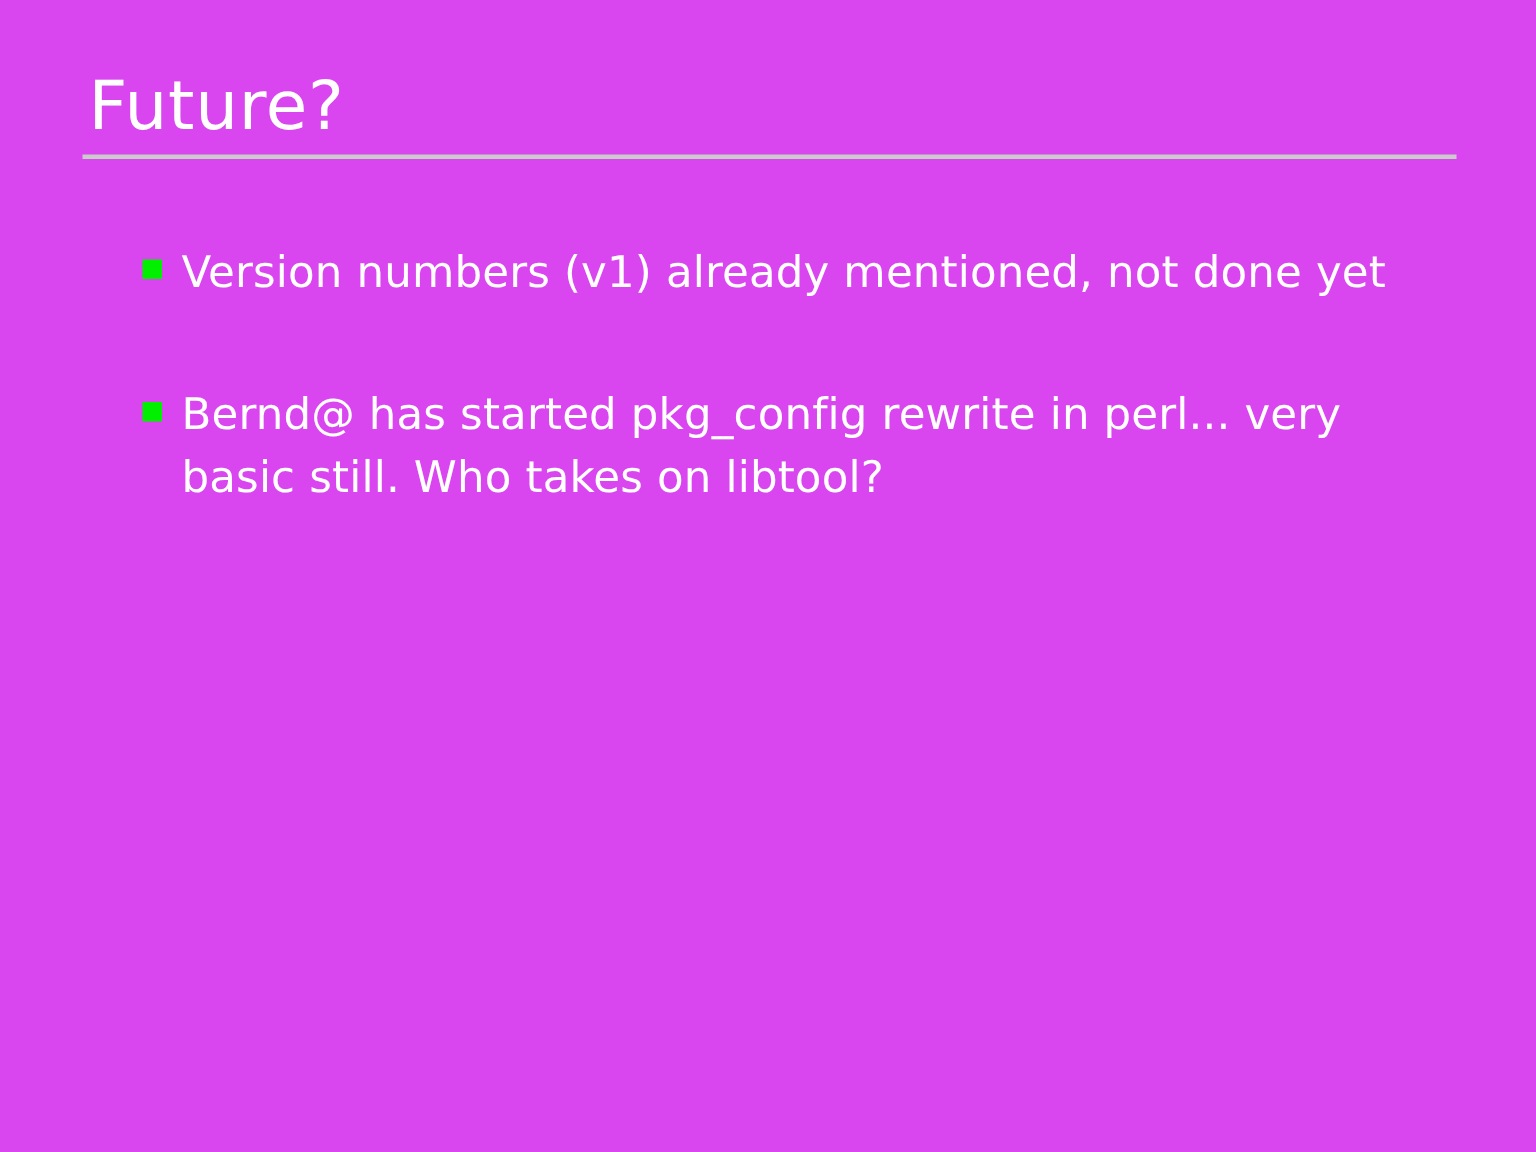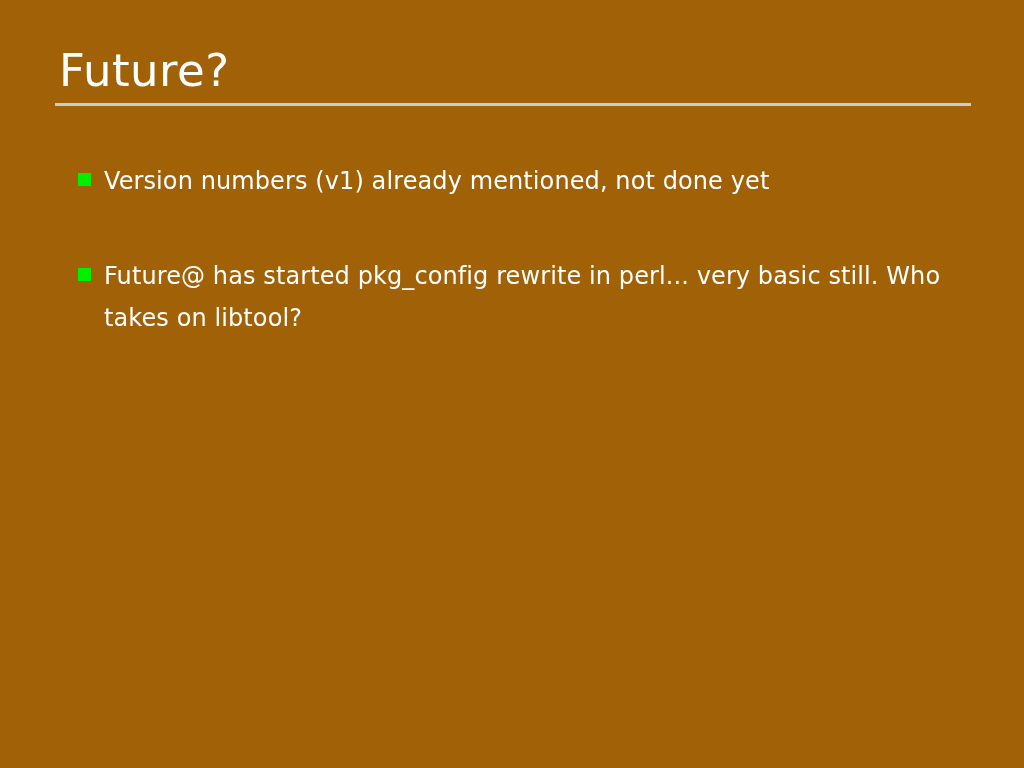--- a/index.html
+++ b/index.html
@@ -56,23 +56,23 @@
     top: 160px;
     width: 890px;
     list-style: none;
     margin: 0;
     padding: 0;
   }
 
   .bullet-item {
     position: relative;
     padding-left: 26px;
-    margin: 0;
+    margin: 17px;
     font-family: "DejaVu Sans", "Liberation Sans", sans-serif;
-    font-size: 24px;
+    font-size: 29px;
     font-weight: 400;
     line-height: 42px;
     letter-spacing: 0.1px;
     color: #FFFFFF;
   }
 
   .bullet-marker {
     position: absolute;
     left: 0px;
     top: 13px;
@@ -87,35 +87,35 @@
   }
 
   
   #item-0 { margin-top: 0px; }
   #item-1 { margin-top: 98px; }
   #item-2 { margin-top: 53px; }
 </style>
 </head>
 <body>
 
-<div id="slide" style="background: #a16207;">
+<div id="slide" style="background: #d946ef;">
 
   <div id="title-block">
     <h1 id="slide-title" style="color: rgb(255, 255, 255);">Future?</h1>
     <div id="title-rule" style="background: rgb(201, 204, 201);"></div>
   </div>
 
   <ul id="bullet-list">
 
     <li class="bullet-item" id="item-0" style="color: rgb(255, 255, 255);">
       <span class="bullet-marker" style="background: rgb(0, 240, 0);"></span>
       <span class="bullet-text">Version numbers (v1) already mentioned, not done yet</span>
     </li>
 
 
     <li class="bullet-item" id="item-2" style="color: rgb(255, 255, 255);">
       <span class="bullet-marker" style="background: rgb(0, 240, 0);"></span>
-      <span class="bullet-text">Future@ has started pkg_config rewrite in perl... very basic still. Who takes on libtool?</span>
+      <span class="bullet-text">Bernd@ has started pkg_config rewrite in perl... very basic still. Who takes on libtool?</span>
     </li>
 
   </ul>
 
 </div>
 
 </body></html>

